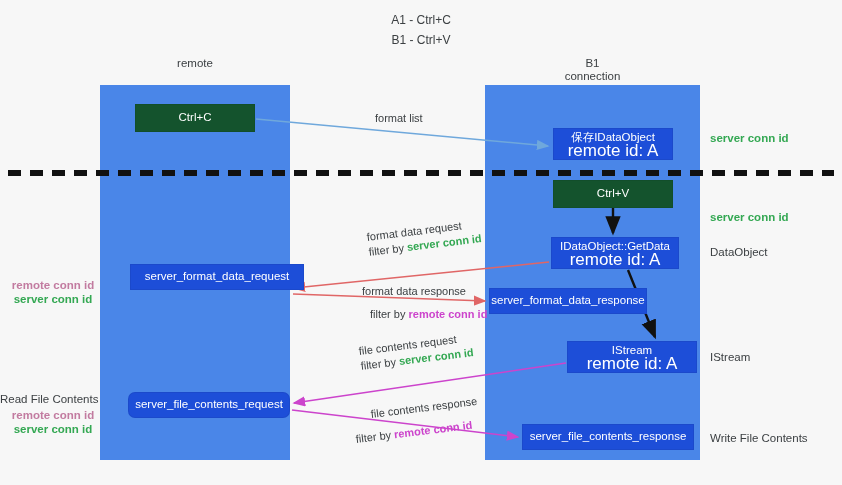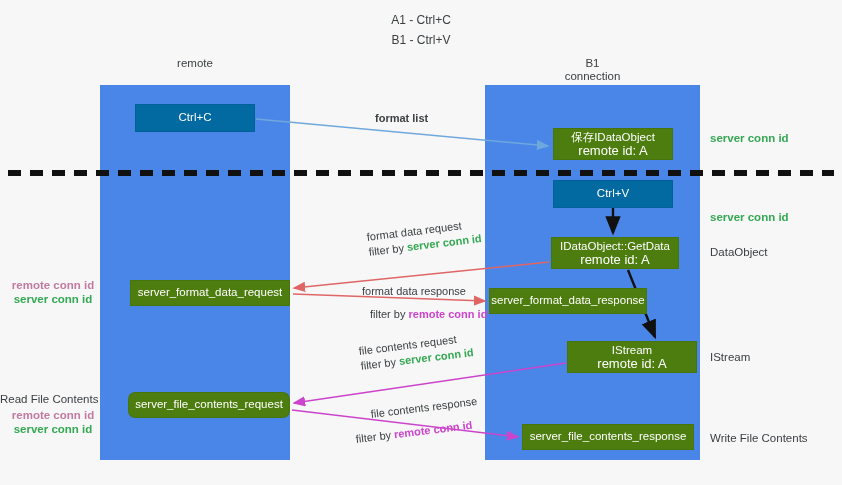--- a/index.html
+++ b/index.html
@@ -32,29 +32,29 @@
   #lane-a1{left:100px;top:85px;width:190px;height:375px;}
   #lane-b1{left:485px;top:85px;width:215px;height:375px;}
 
   
   .node{
     box-sizing:border-box;
     display:flex;flex-direction:column;align-items:center;justify-content:center;
     color:#ffffff;font-size:11.5px;line-height:13.5px;text-align:center;
     border:1px solid rgba(0,0,0,0.06);
   }
-  .node.green{background:#0369a1;}
-  .node.orange{background:#4d7c0f;}
-  .node .l2{font-size:13px;}
+  .node.green{background:#14532d;}
+  .node.orange{background:#1d4ed8;}
+  .node .l2{font-size:17px;}
 
   #node-ctrl-c{left:135px;top:104px;width:120px;height:28px;}
   #node-save-dataobject{left:553px;top:128px;width:120px;height:32px;}
   #node-ctrl-v{left:553px;top:180px;width:120px;height:28px;}
   #node-getdata{left:551px;top:237px;width:128px;height:32px;}
-  #node-format-data-request{left:130px;top:280px;width:160px;height:26px;}
+  #node-format-data-request{left:130px;top:264px;width:174px;height:26px;}
   #node-format-data-response{left:489px;top:288px;width:158px;height:26px;text-align:right;}
   #node-istream{left:567px;top:341px;width:130px;height:32px;}
   #node-file-contents-request{left:128px;top:392px;width:162px;height:26px;border-radius:7px;}
   #node-file-contents-response{left:522px;top:424px;width:172px;height:26px;}
 
   
   .side{font-size:11.5px;line-height:14px;color:#3c4043;}
   .green-txt{color:#34a853;font-weight:bold;}
   .magenta-txt{color:#c27ba0;font-weight:bold;}
   .magenta-strong{color:#cc44cc;font-weight:bold;}
@@ -64,21 +64,21 @@
   #side-dataobject{left:710px;top:245px;}
   #side-istream{left:710px;top:350px;}
   #side-write-file{left:710px;top:431px;}
 
   #left-conn-1{left:8px;top:278px;width:90px;text-align:center;font-size:11.5px;line-height:14px;}
   #left-read-file{left:0;top:393px;width:100px;text-align:left;font-size:11.5px;color:#3c4043;}
   #left-conn-2{left:8px;top:408px;width:90px;text-align:center;font-size:11.5px;line-height:14px;}
 
   
   .arrow-label{font-size:11px;color:#3c4043;line-height:15px;white-space:nowrap;}
-  #lbl-format-list{left:375px;top:111px;font-weight:bold;}
+  #lbl-format-list{left:375px;top:111px;}
   #lbl-format-data-request{left:366px;top:230px;transform:rotate(-7deg);transform-origin:left top;}
   #lbl-format-data-response{left:362px;top:284px;}
   #lbl-file-contents-request{left:358px;top:344px;transform:rotate(-7deg);transform-origin:left top;}
   #lbl-file-contents-response{left:370px;top:407px;transform:rotate(-7deg);transform-origin:left top;}
 
   
   #wires{position:absolute;left:0;top:0;width:842px;height:485px;pointer-events:none;}
 </style>
 </head>
 <body>

